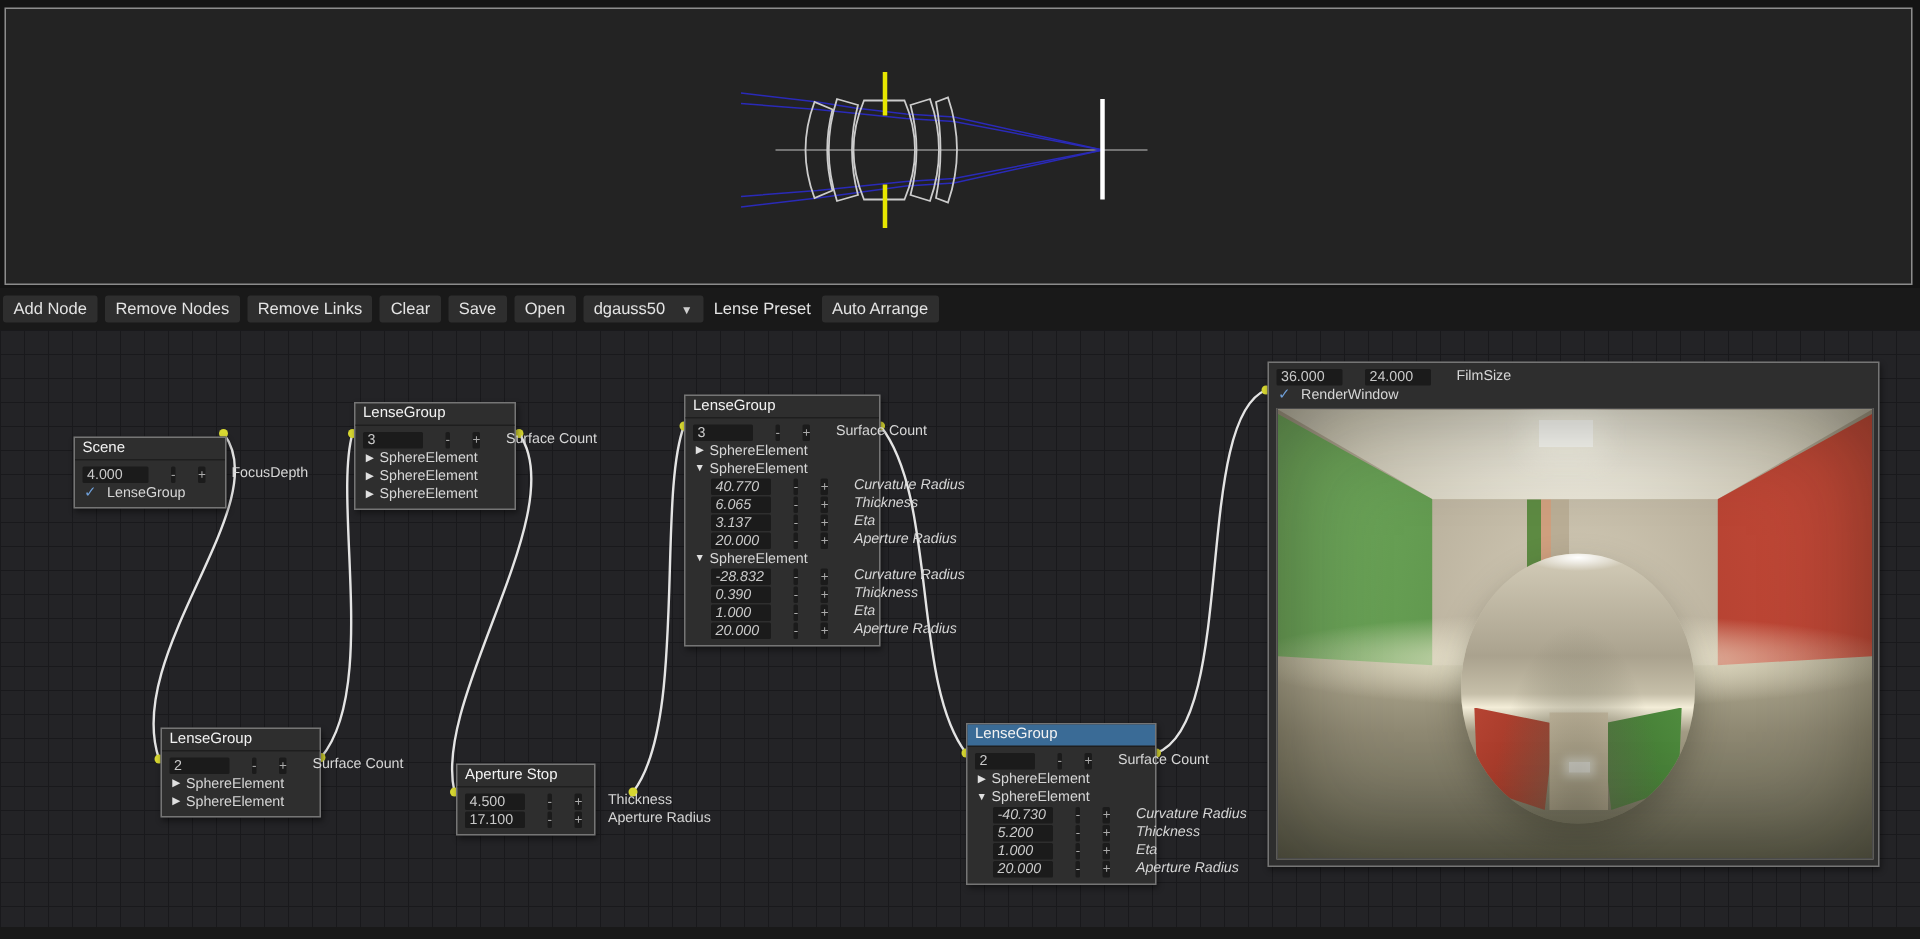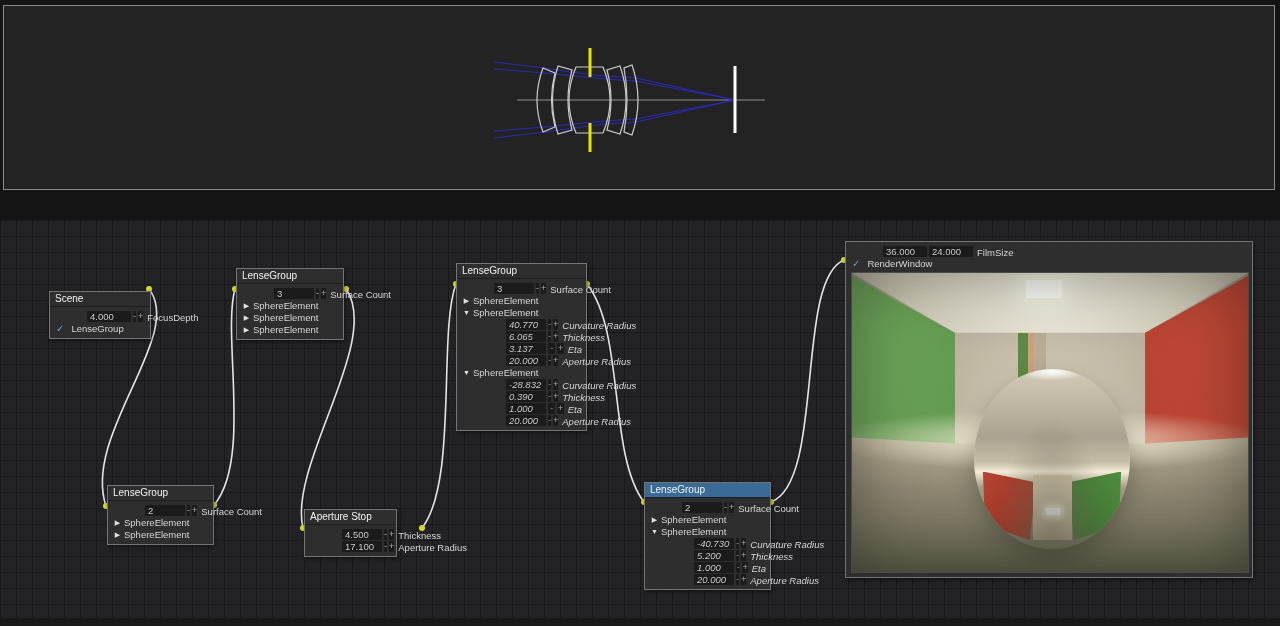--- a/index.html
+++ b/index.html
@@ -34,21 +34,21 @@
   #bottom-strip{position:absolute;left:0;top:618px;width:1280px;height:8px;background:#191919;}
   #wires{position:absolute;left:0;top:0;width:1280px;height:398px;pointer-events:none;}
 
   
   .node{position:absolute;background:#2e2e2e;border:1px solid #757575;color:#d6d6d6;
     font-size:9.5px;line-height:1;box-shadow:1px 2px 4px rgba(0,0,0,.45);}
   .ntitle{height:15px;display:flex;align-items:center;padding:0 5px;
     border-bottom:1px solid #1e1e1e;font-size:10px;color:#f2f2f2;}
   .node.selected .ntitle{background:#3a6b96;}
   .nbody{padding:4px 4px 4px 5px;display:flex;flex-direction:column;gap:1px;}
-  .prow{display:flex;align-items:flex-end;height:11px;gap:2px;white-space:nowrap;margin-left:32px;}
+  .prow{display:flex;align-items:flex-start;height:11px;gap:15px;white-space:nowrap;}
   .val{background:#1b1b1b;height:11px;min-width:44px;display:flex;align-items:center;
     padding:0 3px;color:#c9c9c9;border-radius:1px;}
   .val.narrow{min-width:40px;}
   .mp{background:#1b1b1b;width:11px;height:11px;display:flex;align-items:center;
     justify-content:center;color:#ababab;border-radius:1px;font-size:9px;}
   .lbl{margin-left:2px;}
   .trow{display:flex;align-items:center;height:11px;gap:3px;padding-left:1px;white-space:nowrap;}
   .arr{font-size:7px;color:#e0e0e0;width:7px;text-align:center;}
   .ind{padding-left:12px;font-style:italic;}
   .chkmark{color:#6f9fd8;font-size:10px;margin-right:4px;}
@@ -119,20 +119,34 @@
 
       <g stroke="#e6e600" stroke-width="3">
         <line x1="586" y1="42" x2="586" y2="71"></line>
         <line x1="586" y1="117" x2="586" y2="146"></line>
       </g>
 
       <line x1="731" y1="60" x2="731" y2="127" stroke="#ffffff" stroke-width="3"></line>
     </svg>
   </div>
 
+  <div id="toolbar">
+    <div class="tbtn">Add Node</div>
+    <div class="tbtn">Remove Nodes</div>
+    <div class="tbtn">Remove Links</div>
+    <div class="tbtn">Clear</div>
+    <div class="tbtn">Save</div>
+    <div class="tbtn">Open</div>
+    <div class="tdrop">
+      <span>dgauss50</span>
+      <span class="dd">▼</span>
+    </div>
+    <div class="tlabel">Lense Preset</div>
+    <div class="tbtn">Auto Arrange</div>
+  </div>
 
   <div id="editor">
 
     <svg id="wires" viewBox="0 0 1280 398">
       <g stroke="#e4e4e4" stroke-width="1.6" fill="none">
         <path d="M149,69 C185,115 82,215 106,286"></path>
         <path d="M214,285 C252,240 222,115 235,69"></path>
         <path d="M346,69 C382,120 288,245 303,308"></path>
         <path d="M422,308 C458,262 438,112 456,64"></path>
         <path d="M587,64 C625,112 608,235 644,282"></path>

